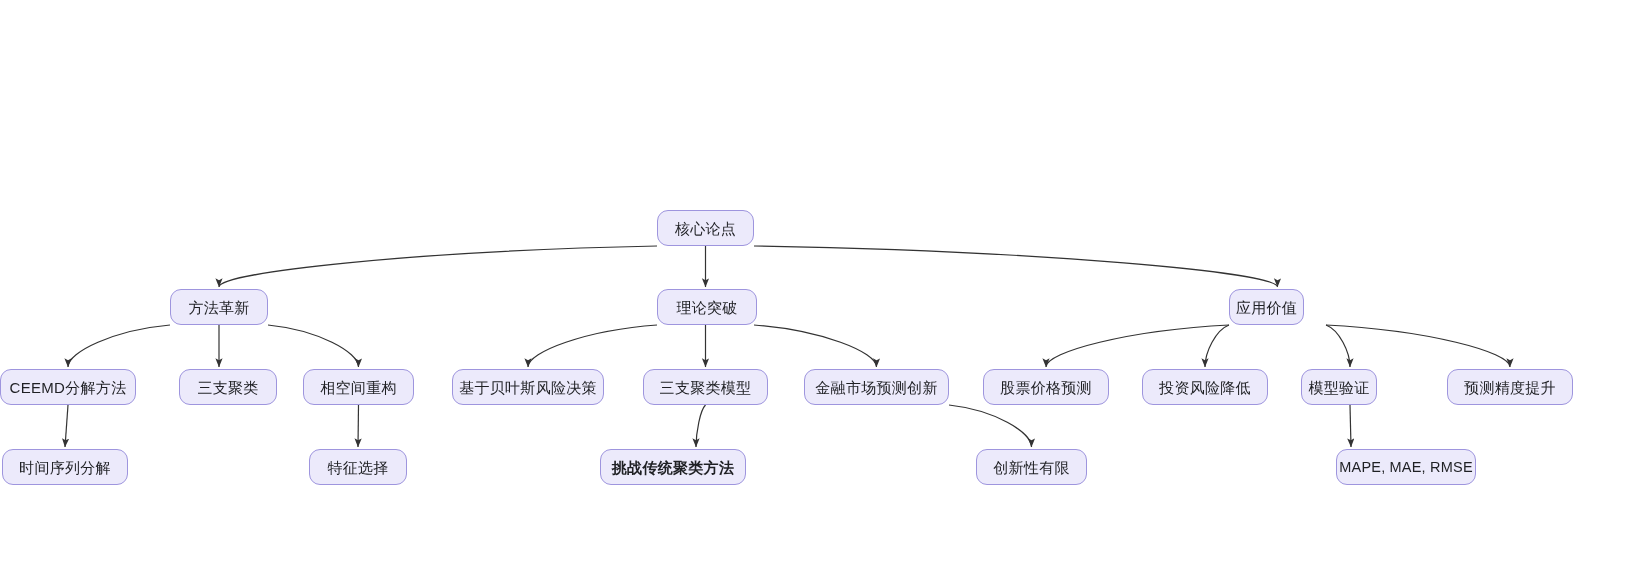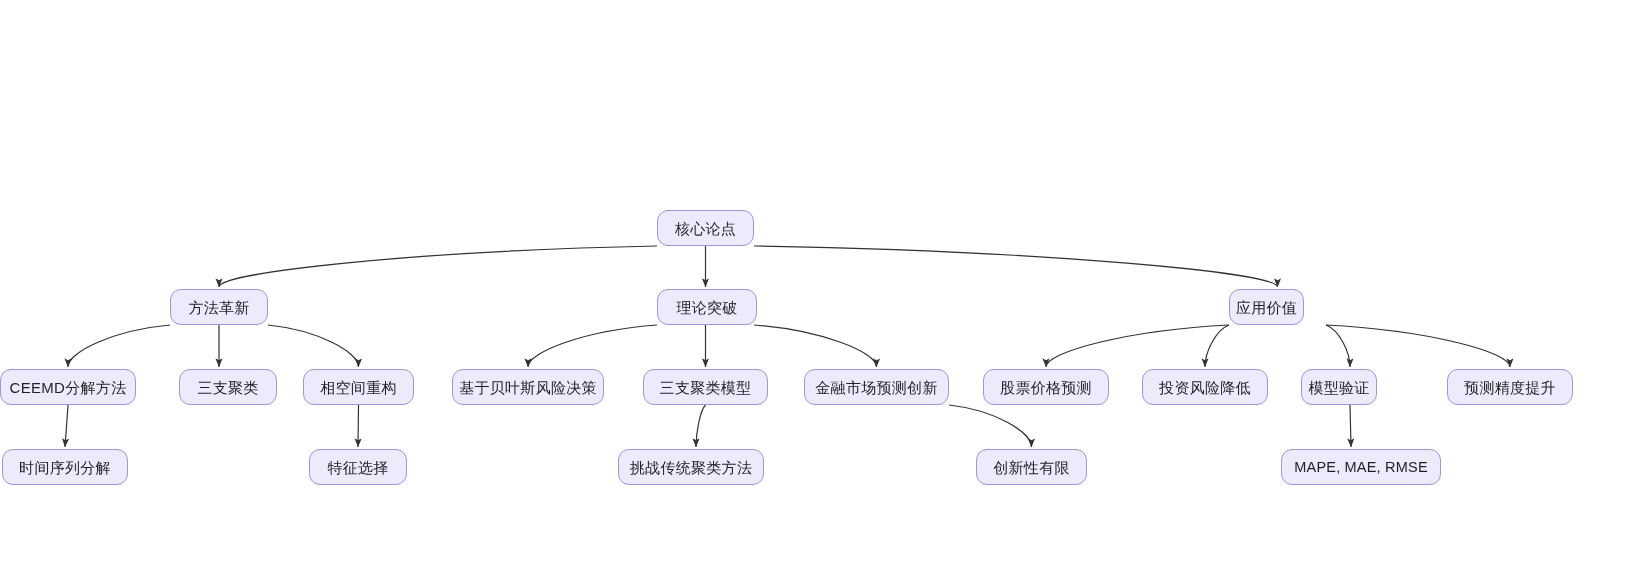--- a/index.html
+++ b/index.html
@@ -99,23 +99,23 @@
       </div>
       <div class="node" style="left: 1447px; top: 369px; width: 126px; height: 36px;">
         <span>预测精度提升</span>
       </div>
       <div class="node" style="left: 2px; top: 449px; width: 126px; height: 36px;">
         <span>时间序列分解</span>
       </div>
       <div class="node" style="left: 309px; top: 449px; width: 98px; height: 36px;">
         <span>特征选择</span>
       </div>
-      <div class="node" style="left: 618px; top: 449px; width: 146px; height: 36px;">
+      <div class="node" style="left: 600px; top: 449px; width: 146px; height: 36px; font-weight: bold;">
         <span>挑战传统聚类方法</span>
       </div>
       <div class="node" style="left: 976px; top: 449px; width: 111px; height: 36px;">
         <span>创新性有限</span>
       </div>
-      <div class="node latin" style="left: 1281px; top: 449px; width: 160px; height: 36px;">
+      <div class="node latin" style="left: 1336px; top: 449px; width: 140px; height: 36px;">
         <span>MAPE, MAE, RMSE</span>
       </div>
     </div>
 </div>
 
 </body></html>

